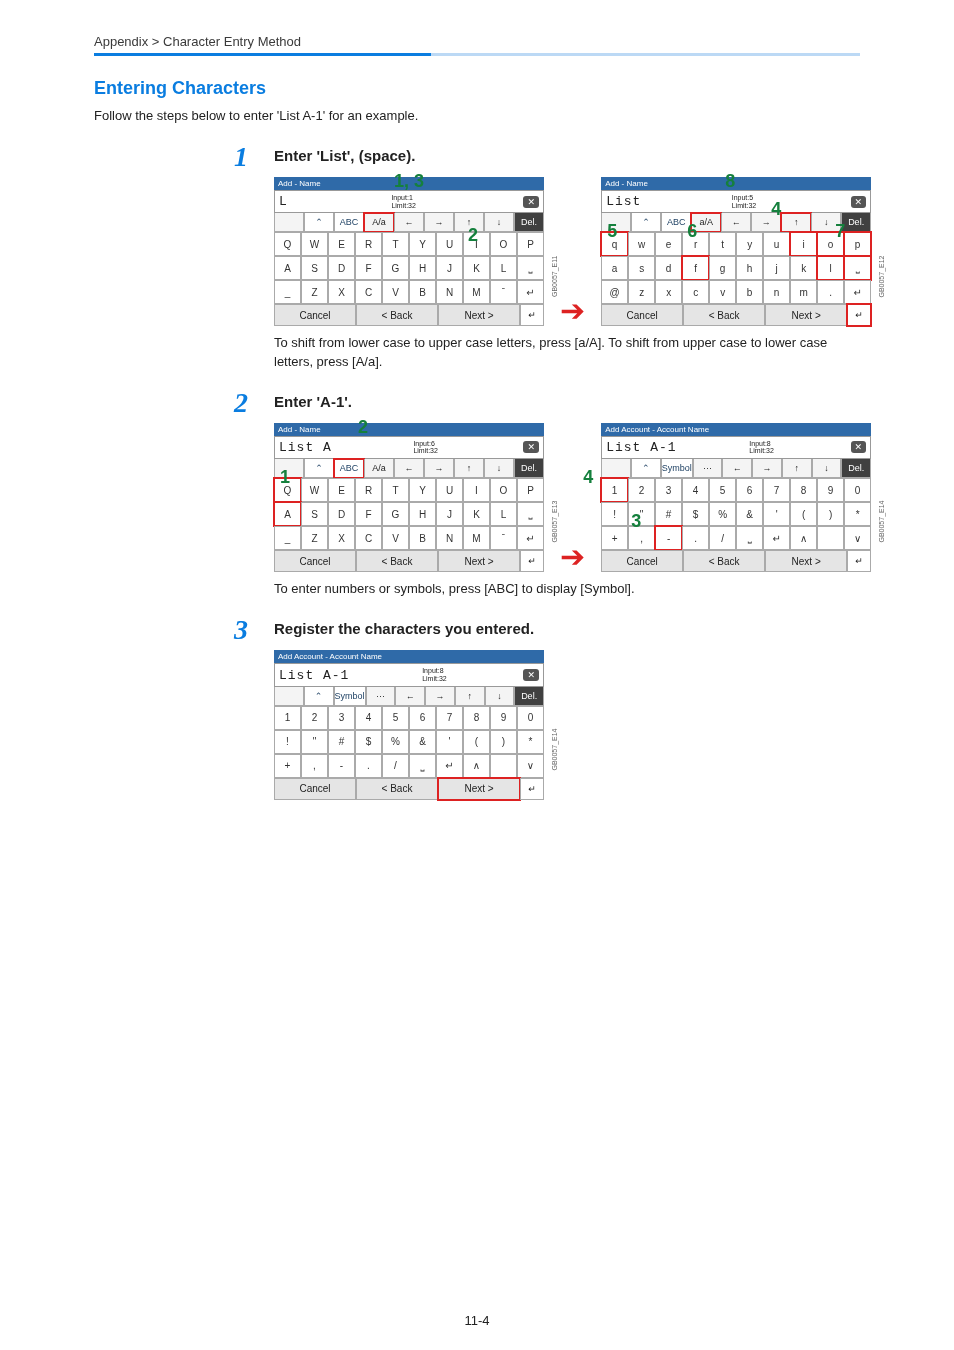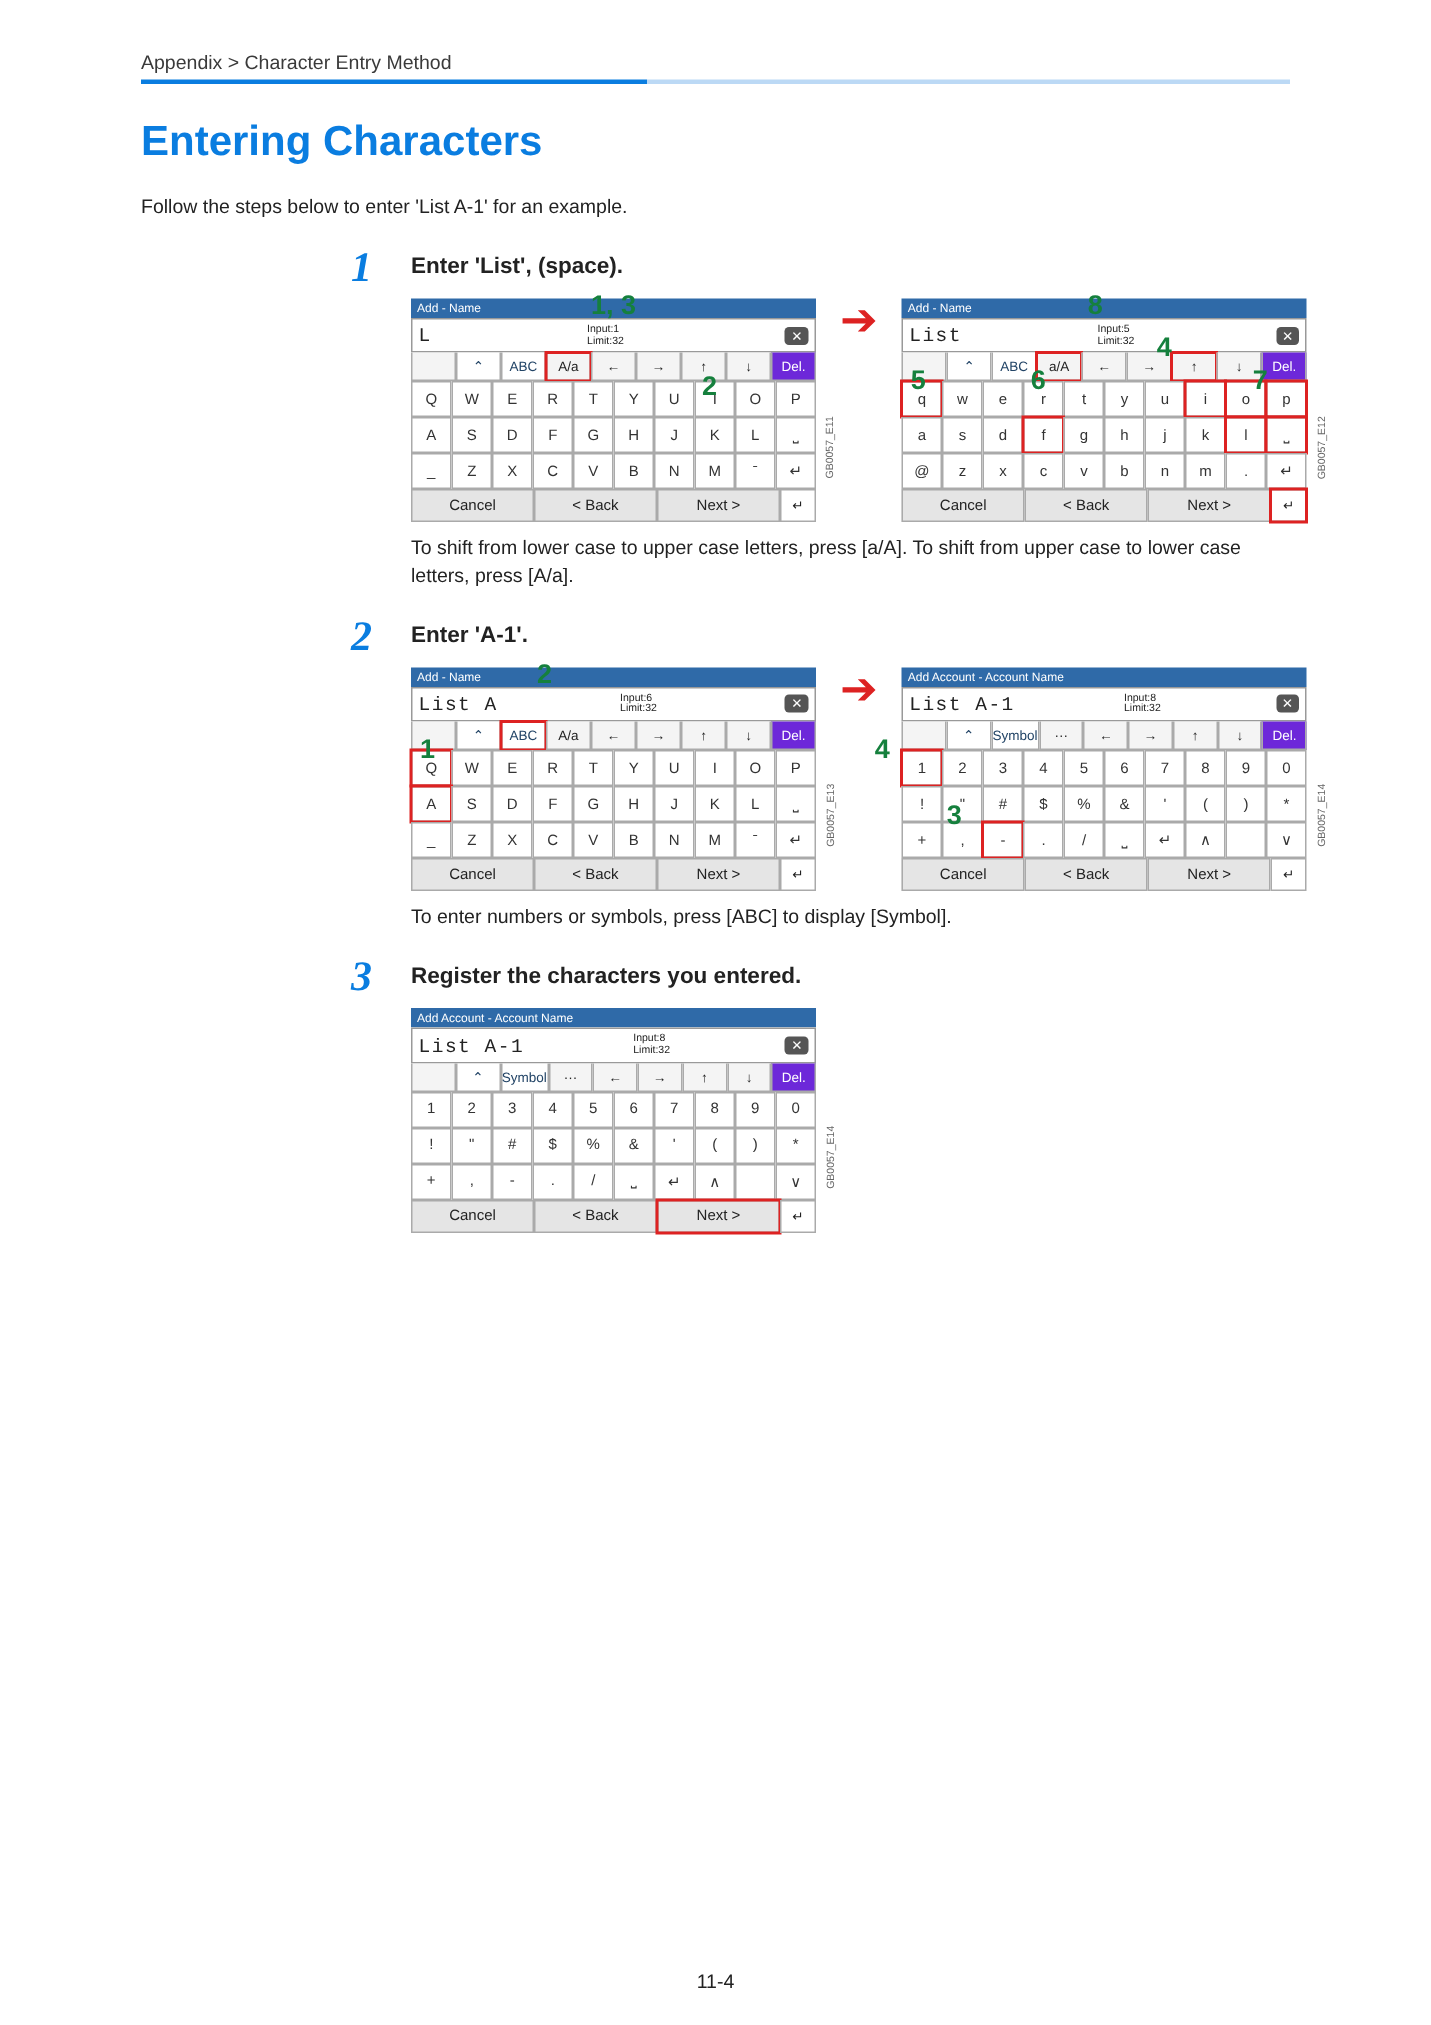--- a/index.html
+++ b/index.html
@@ -1,38 +1,38 @@
 <!DOCTYPE html>
 <html><head>
 <meta charset="utf-8">
 <style>
   body{margin:0;font-family:Arial,Helvetica,sans-serif;font-size:13px;color:#222;background:#fff}
   .page{width:862px;min-height:1350px;margin:0 auto;padding:34px 48px 0 48px;box-sizing:border-box;position:relative}
   .crumb{font-size:13px;color:#3a3a3a;margin-bottom:4px}
   .hr1{height:3px;background:linear-gradient(to right,#0a7de0 0 44%,#bcd9f5 44% 100%);margin-bottom:22px}
-  h1.title{color:#0a7de0;font-size:28px;font-weight:bold;margin:0 0 20px 0}
+  h1.title{color:#0a7de0;font-size:18px;font-weight:bold;margin:0 0 9px 0}
   .lead{margin:6px 0 20px 0}
   .step{display:flex;align-items:flex-start;margin:10px 0 4px 140px}
   .stepnum{font-family:Georgia,"Times New Roman",serif;font-style:italic;font-weight:bold;font-size:28px;color:#0a7de0;width:28px;line-height:1;margin-right:12px}
   .steptxt{font-weight:bold;font-size:15px;margin-top:4px}
-  .panels{display:flex;align-items:flex-start;margin:6px 0 8px 180px;gap:16px}
+  .panels{display:flex;align-items:flex-end;margin:6px 0 8px 180px;gap:16px}
   .arrow{color:#d22;font-size:30px;line-height:1}
   .panelbox{position:relative}
   .sidetag{position:absolute;right:-14px;top:50%;transform:rotate(-90deg) translateY(-50%);transform-origin:right center;font-size:7px;color:#666}
   
   .dev{width:270px;font-size:9px}
   .dev .tbar{background:#2f6aa8;color:#fff;font-size:8px;padding:2px 4px}
   .dev .disp{background:#fff;border:1px solid #999;display:flex;justify-content:space-between;align-items:center;padding:3px 4px}
   .dev .disp .big{font-family:"Courier New",monospace;font-size:13px;letter-spacing:1px}
   .dev .disp .meta{font-size:7px;text-align:left;line-height:1.1}
   .dev .xbtn{background:#555;color:#fff;border-radius:3px;padding:1px 4px;font-size:9px;margin-left:4px}
   .toolbar{display:flex}
   .toolbar .slot{flex:1;border:1px solid #aaa;border-top:none;height:18px;display:flex;align-items:center;justify-content:center;font-size:9px;background:#f4f4f4}
   .toolbar .slot.lbl{background:#fff;color:#246}
-  .toolbar .slot.del{background:#6d28d9;color:#fff}
+  .toolbar .slot.del{background:#404040;color:#fff}
   .kbd{display:grid;grid-template-columns:repeat(10,1fr)}
   .kbd .k{border:1px solid #aaa;height:22px;display:flex;align-items:center;justify-content:center;background:#fff;font-size:10px;color:#333}
   .btns{display:flex}
   .btns .b{flex:1;border:1px solid #aaa;height:20px;display:flex;align-items:center;justify-content:center;background:#e5e5e5;font-size:10px}
   .btns .b:last-child{border-left:none}
   .btns .ent{width:22px;flex:none;border:1px solid #aaa;display:flex;align-items:center;justify-content:center;background:#fff}
   .hl{outline:2px solid #d22;outline-offset:-1px}
   .callout{position:absolute;color:#15803d;font-weight:bold;font-size:18px;pointer-events:none}
   .note{margin:8px 0 18px 180px;max-width:680px;line-height:1.4}
   .pgnum{position:absolute;bottom:22px;left:0;right:0;text-align:center;font-size:13px}

